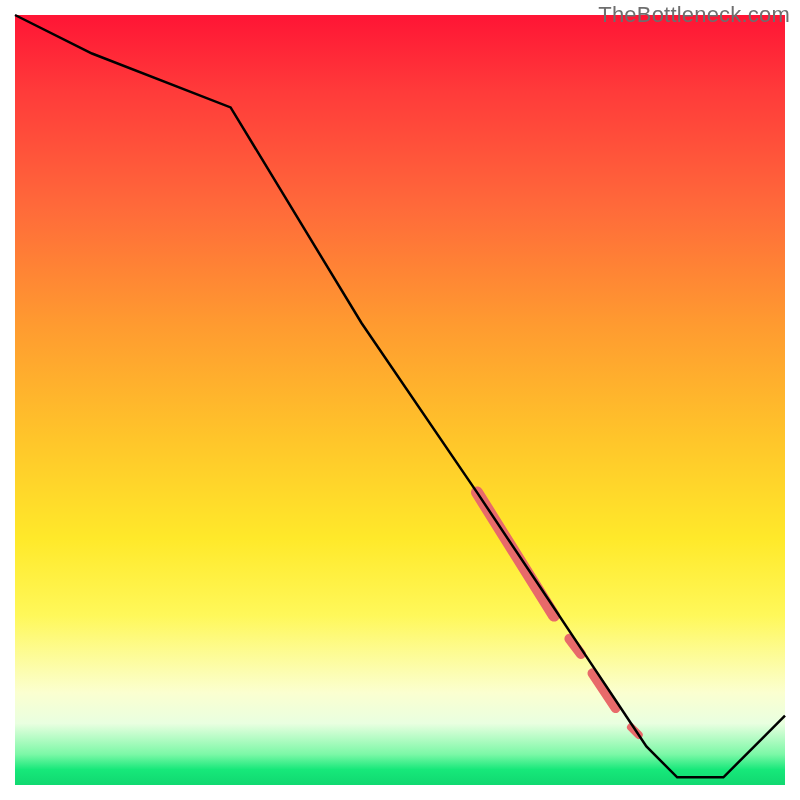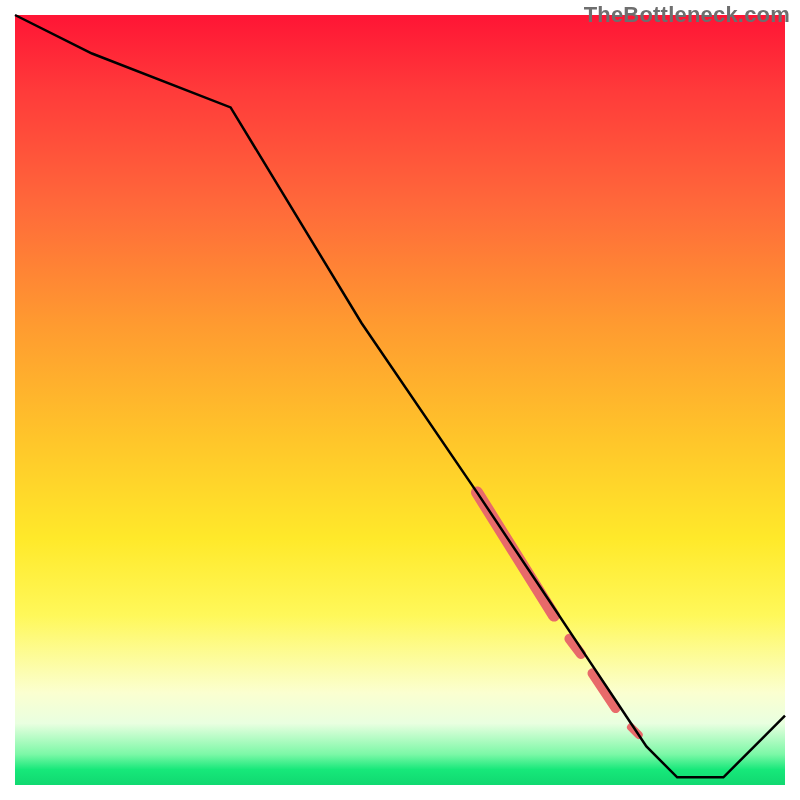--- a/index.html
+++ b/index.html
@@ -46,21 +46,21 @@
     width: 770px;
     height: 770px;
     overflow: visible;
   }
   .watermark {
     position: absolute;
     top: 2px;
     right: 10px;
     color: #6e6e6e;
     font-size: 22px;
-    font-weight: 700;
+    font-weight: 400;
     letter-spacing: 0.2px;
     user-select: none;
   }
 </style>
 </head>
 <body>
 
 <div class="chart-wrap">
 
   <div class="plot-area"></div>

